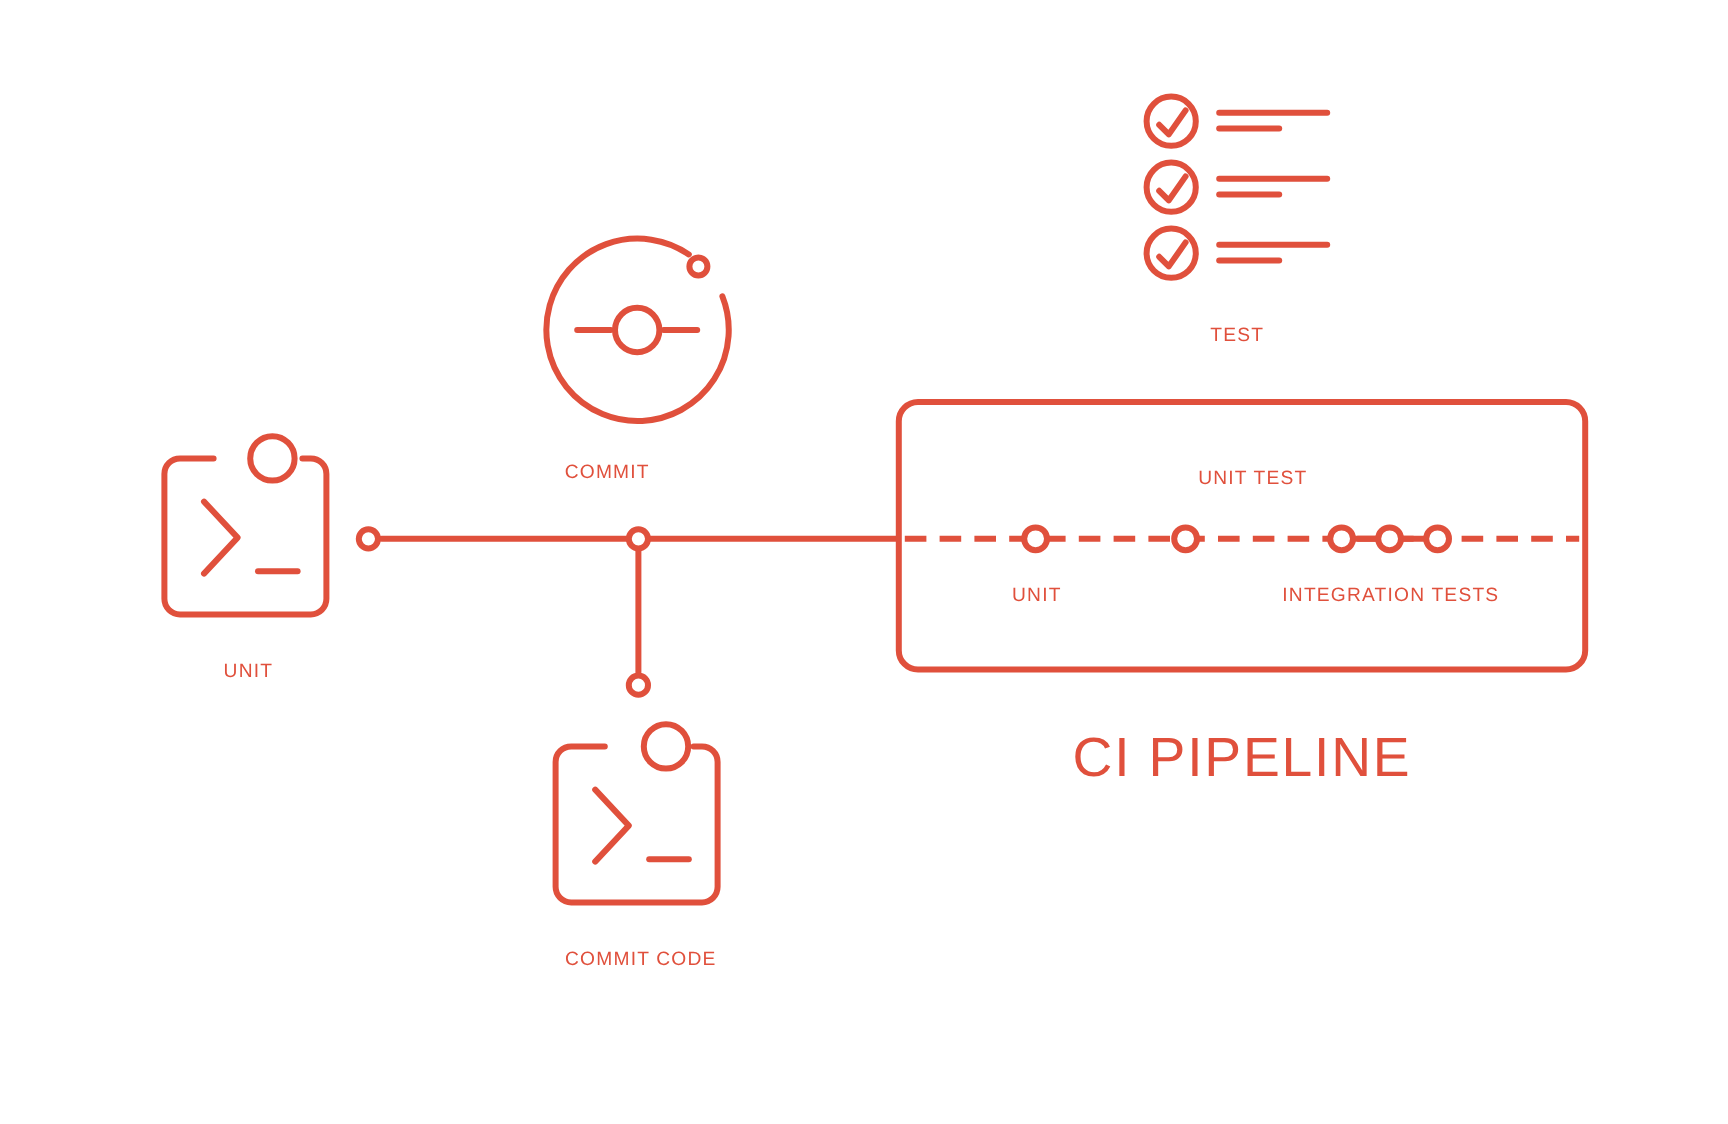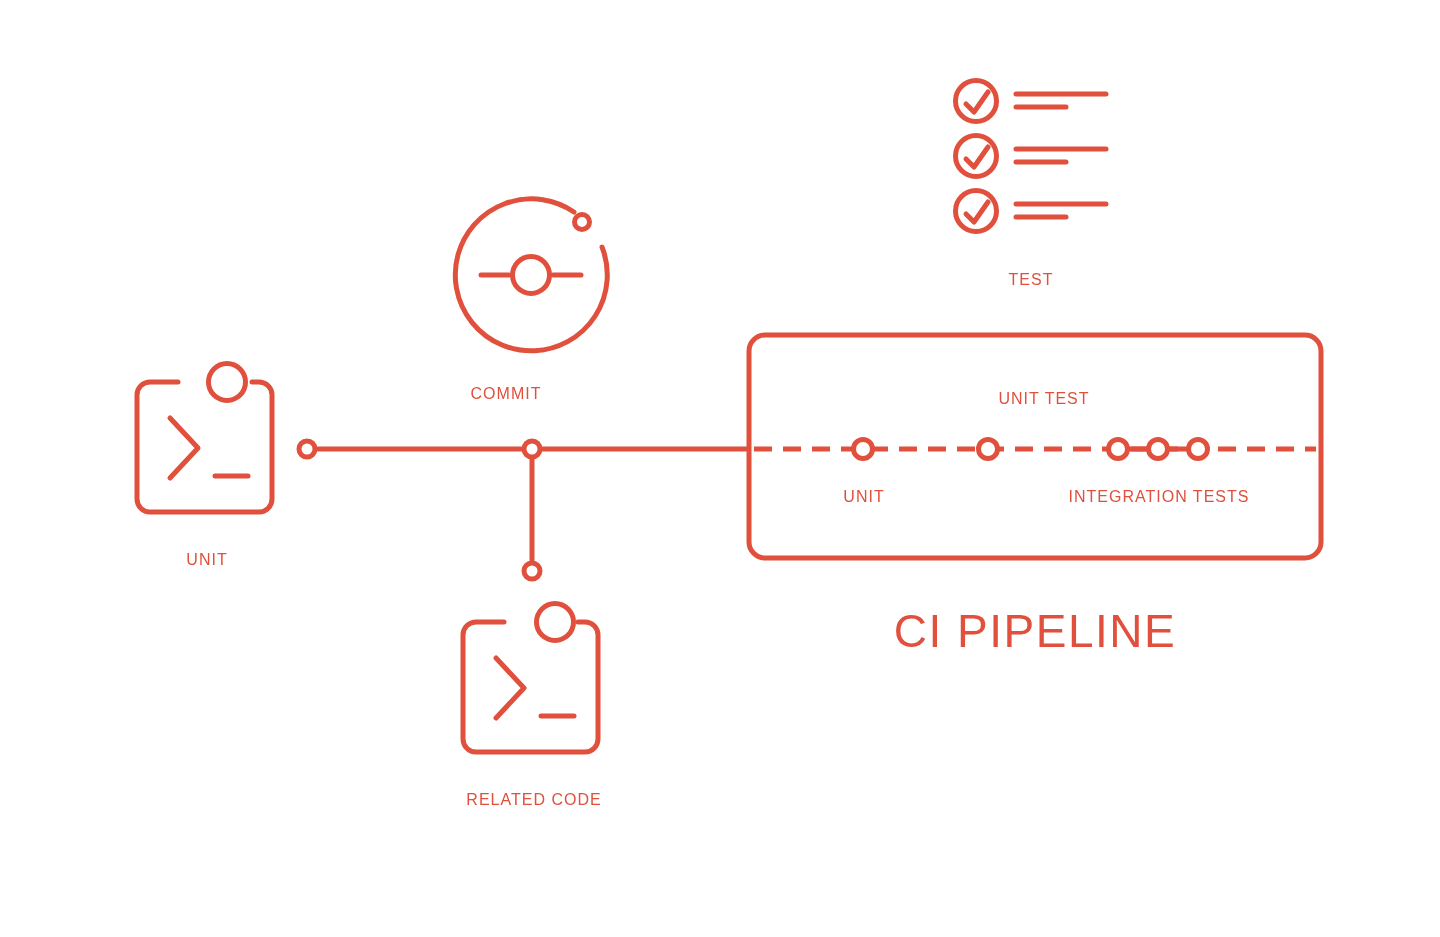--- a/index.html
+++ b/index.html
@@ -119,21 +119,21 @@
       <circle class="stroke fill-white" cx="1158" cy="449" r="9.5"></circle>
       <circle class="stroke fill-white" cx="1198" cy="449" r="9.5"></circle>
     </g>
 
   </svg>
 
   <div class="label" style="left:207px; top:560px;">UNIT</div>
 
   <div class="label" style="left:506px; top:394px;">COMMIT</div>
 
-  <div class="label" style="left:534px; top:800px;">RELATED CODE</div>
+  <div class="label" style="left:534px; top:800px;">COMMIT CODE</div>
 
   <div class="label" style="left:1031px; top:280px;">TEST</div>
 
   <div class="label" style="left:1044px; top:399px;">UNIT TEST</div>
 
   <div class="label" style="left:864px; top:497px;">UNIT</div>
 
   <div class="label" style="left:1159px; top:497px;">INTEGRATION TESTS</div>
 
   <div class="label title" style="left:1035px; top:631px;">CI PIPELINE</div>

